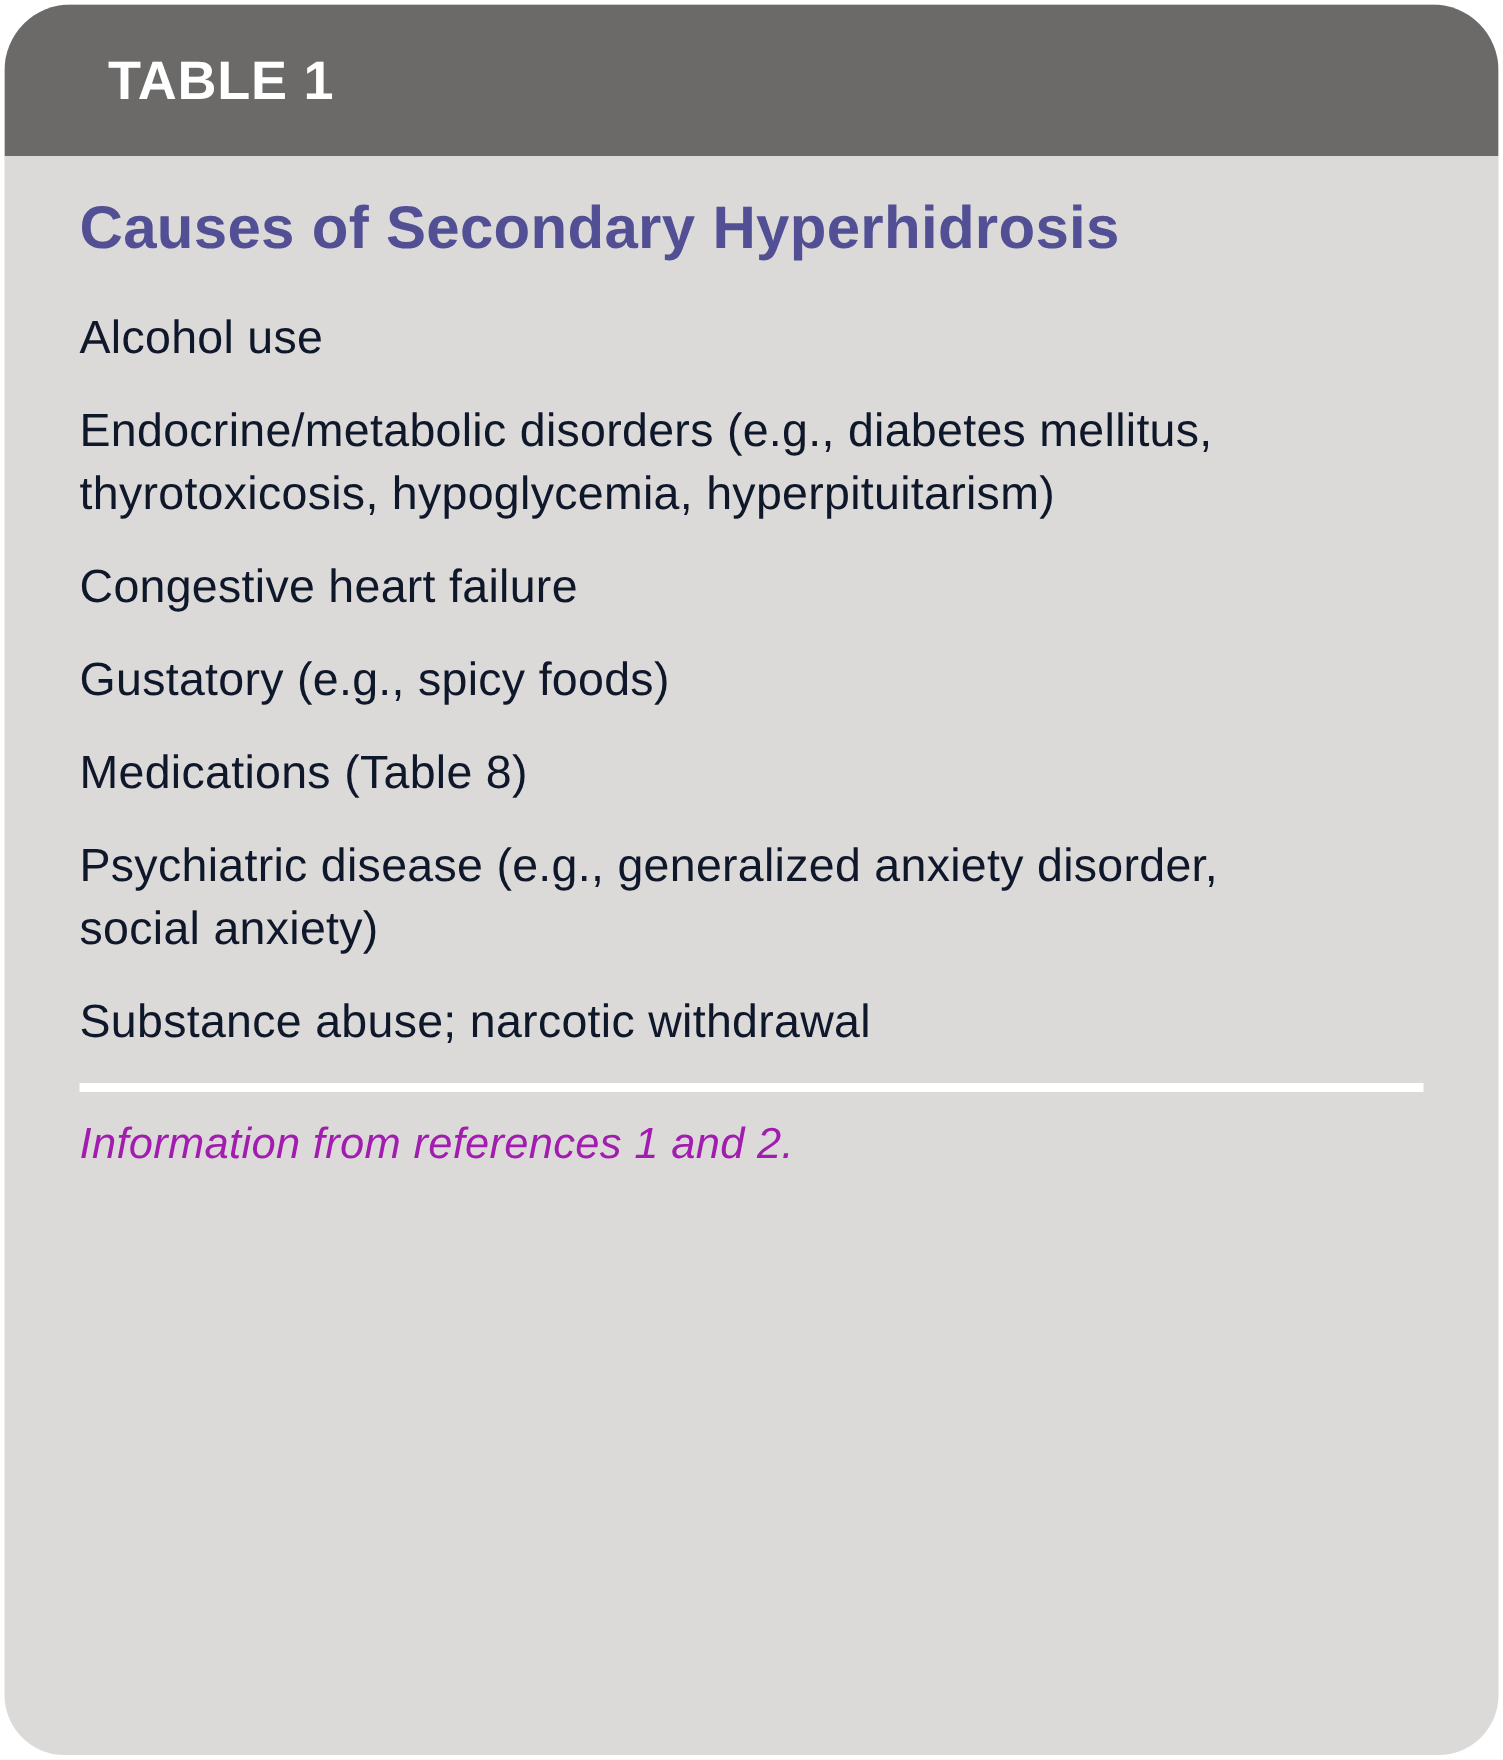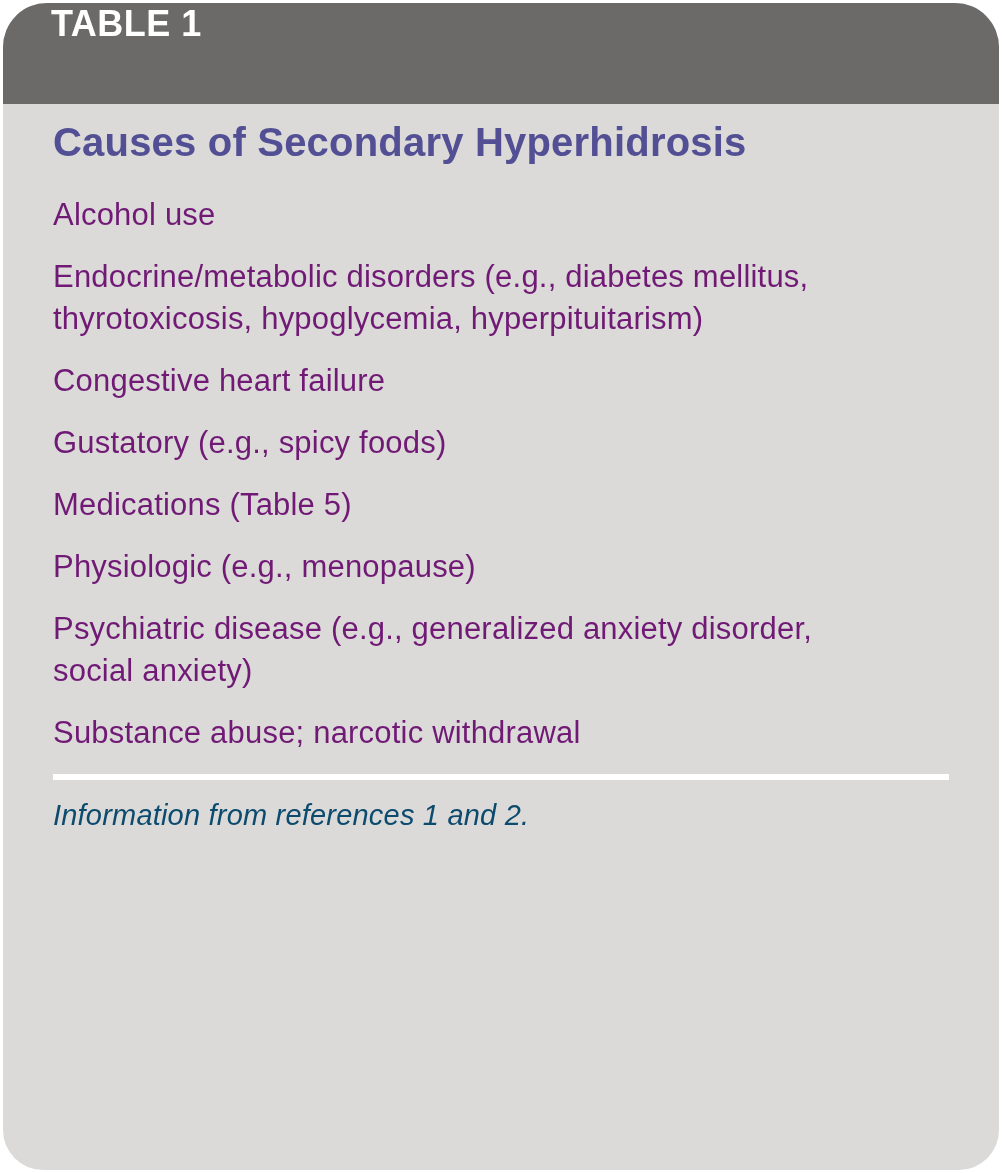--- a/index.html
+++ b/index.html
@@ -22,58 +22,59 @@
     width: 996px;
     height: 1167px;
     background: #dbdad9;
     border-radius: 44px 44px 40px 40px;
     overflow: hidden;
   }
   .card-header {
     height: 101px;
     background: #6b6a69;
     display: flex;
-    padding-left: 48px;
+    align-items: center;
+    padding-left: 69px;
     box-sizing: border-box;
   }
   .table-label {
     color: #ffffff;
     font-size: 36px;
     font-weight: bold;
     letter-spacing: 0.5px;
   }
   .card-body {
-    padding: 14px 50px 0 50px;
+    padding: 24px 50px 0 50px;
     box-sizing: border-box;
   }
   .table-title {
     margin: 0 0 28px 0;
     color: #534f94;
     font-size: 40px;
     line-height: 48px;
     font-weight: bold;
     letter-spacing: 0.2px;
   }
   .item {
-    color: #701a75;
+    color: #0f172a;
     font-size: 31px;
     line-height: 42px;
     margin: 0 0 20px 0;
     white-space: pre-line;
     letter-spacing: 0.2px;
   }
   .rule {
     height: 6px;
     background: #ffffff;
     border: none;
     margin: 16px 0 0 0;
   }
   .footnote {
     margin-top: 16px;
-    color: #0c4a6e;
+    color: #a21caf;
     font-size: 29px;
     line-height: 38px;
     font-style: italic;
     letter-spacing: 0.2px;
   }
 </style>
 </head>
 <body>
 
 <div class="page">
@@ -84,22 +85,21 @@
     </div>
 
     <div class="card-body">
       <h1 class="table-title">Causes of Secondary Hyperhidrosis</h1>
 
       <div class="item">Alcohol use</div>
       <div class="item">Endocrine/metabolic disorders (e.g., diabetes mellitus,
 thyrotoxicosis, hypoglycemia, hyperpituitarism)</div>
       <div class="item">Congestive heart failure</div>
       <div class="item">Gustatory (e.g., spicy foods)</div>
-      <div class="item">Medications (Table 5)</div>
-      <div class="item">Physiologic (e.g., menopause)</div>
+      <div class="item">Medications (Table 8)</div>
       <div class="item">Psychiatric disease (e.g., generalized anxiety disorder,
 social anxiety)</div>
       <div class="item">Substance abuse; narcotic withdrawal</div>
 
       <div class="rule"></div>
 
       <div class="footnote">Information from references 1 and 2.</div>
     </div>
 
   </div>

